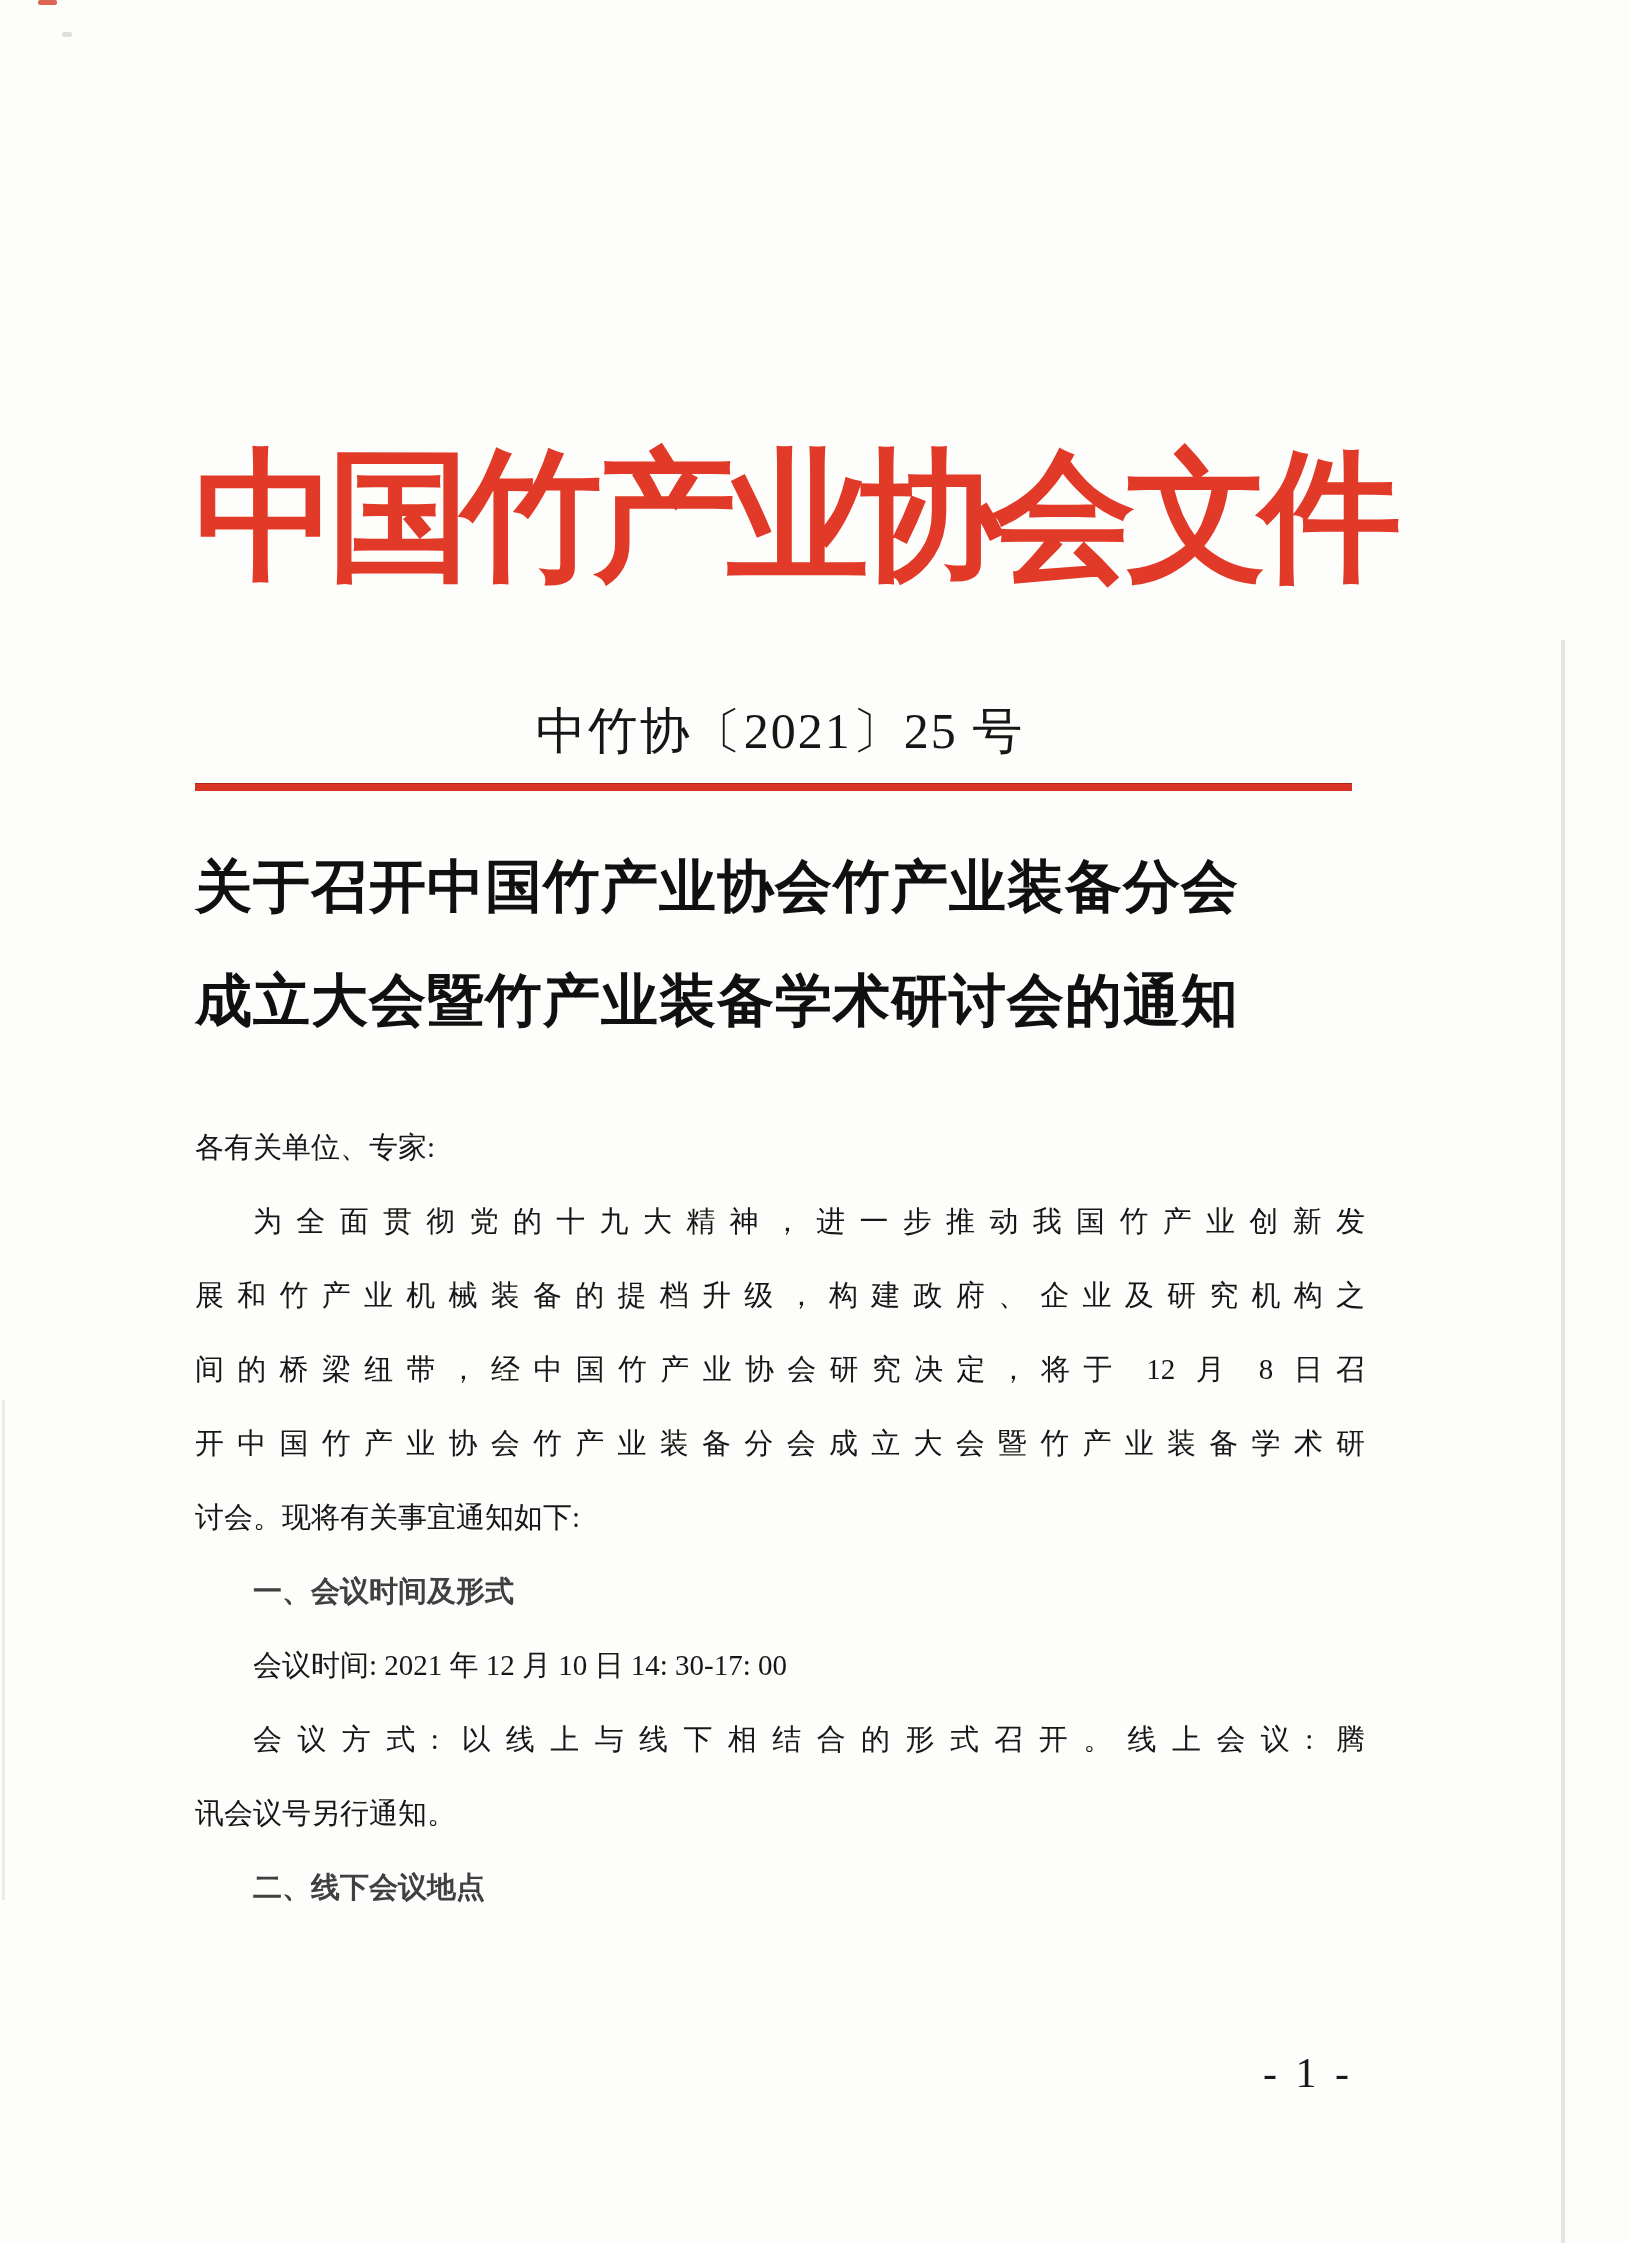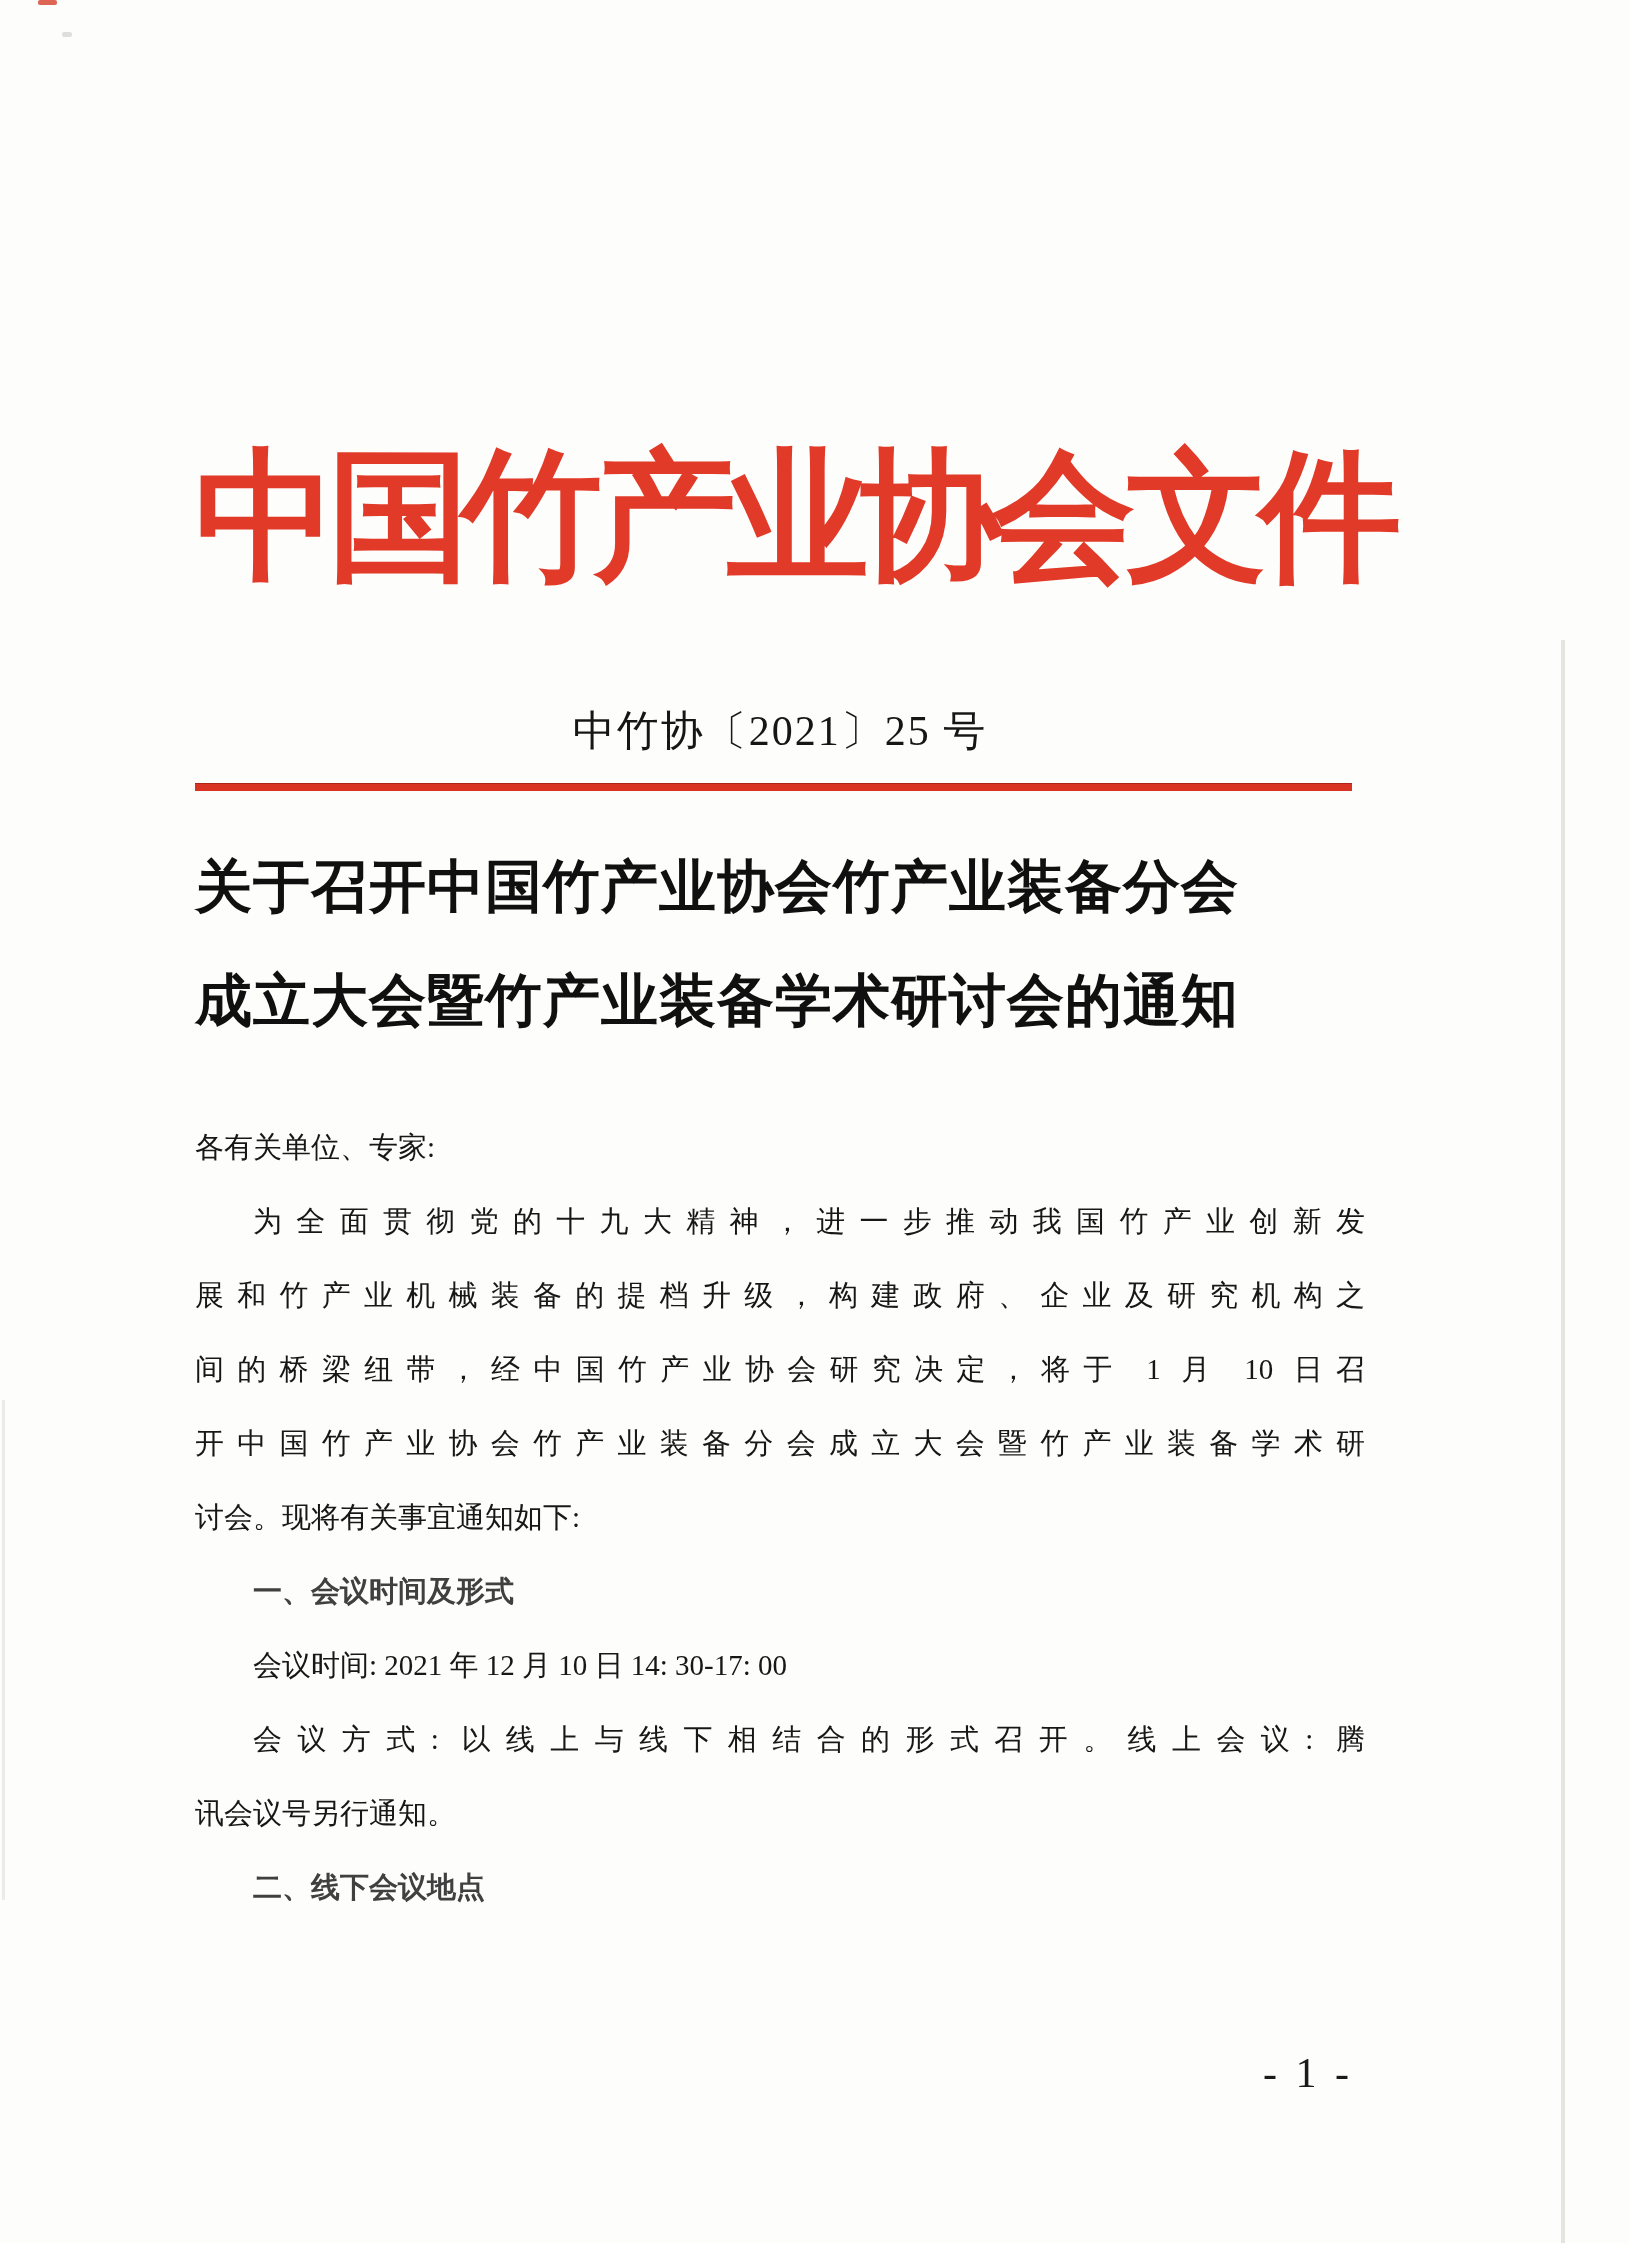--- a/index.html
+++ b/index.html
@@ -45,21 +45,21 @@
     line-height: 150px;
     font-weight: bold;
     letter-spacing: -9px;
     color: #e23a28;
     white-space: nowrap;
   }
   .doc-number {
     position: absolute;
     left: 195px; top: 708px; width: 1170px;
     text-align: center;
-    font-size: 42px;
+    font-size: 50px;
     line-height: 46px;
     color: #161616;
     letter-spacing: 2px;
     white-space: nowrap;
   }
   .red-rule {
     position: absolute;
     left: 195px; top: 783px;
     width: 1157px; height: 8px;
     background: #d93323;
@@ -132,21 +132,21 @@
 
   <div class="doc-title l1">关于召开中国竹产业协会竹产业装备分会</div>
   <div class="doc-title l2">成立大会暨竹产业装备学术研讨会的通知</div>
 
   <div class="body-block">
 
     <div class="line left">各有关单位、专家:</div>
 
     <div class="line justify indent">为全面贯彻党的十九大精神，进一步推动我国竹产业创新发</div>
     <div class="line justify">展和竹产业机械装备的提档升级，构建政府、企业及研究机构之</div>
-    <div class="line justify">间的桥梁纽带，经中国竹产业协会研究决定，将于 1 月 10 日召</div>
+    <div class="line justify">间的桥梁纽带，经中国竹产业协会研究决定，将于 12 月 8 日召</div>
     <div class="line justify">开中国竹产业协会竹产业装备分会成立大会暨竹产业装备学术研</div>
     <div class="line left">讨会。现将有关事宜通知如下:</div>
 
     <div class="line heading indent">一、会议时间及形式</div>
 
     <div class="line left indent">会议时间: 2021 年 12 月 10 日 14: 30-17: 00</div>
     <div class="line justify indent">会议方式: 以线上与线下相结合的形式召开。线上会议: 腾</div>
     <div class="line left">讯会议号另行通知。</div>
 
     <div class="line heading indent">二、线下会议地点</div>

